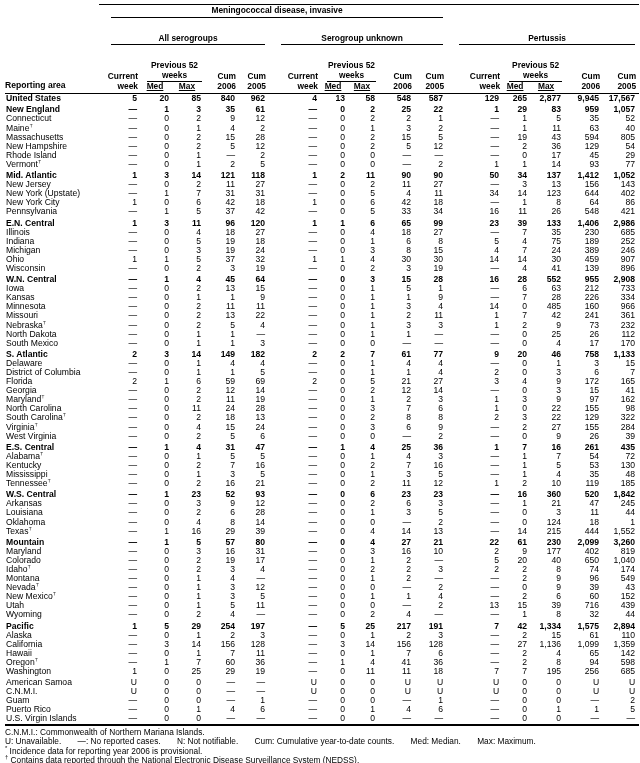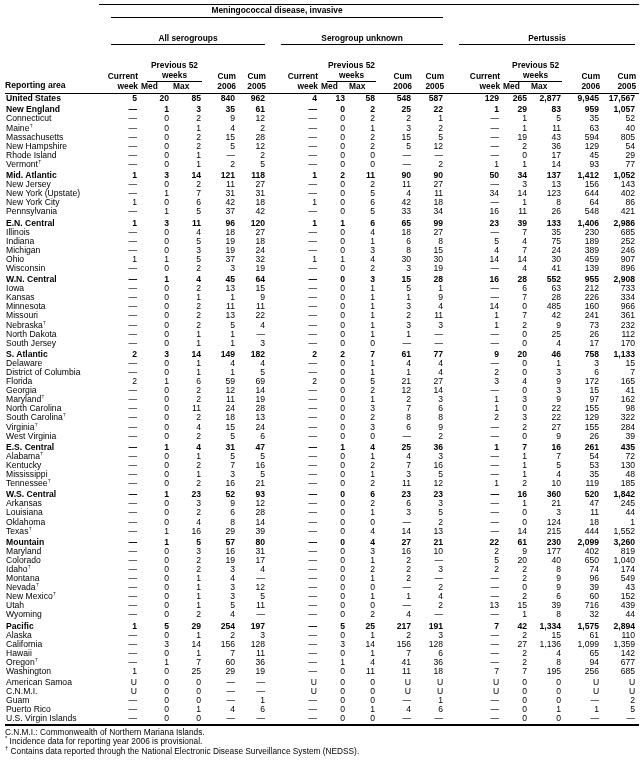--- a/index.html
+++ b/index.html
@@ -19,21 +19,21 @@
   th, td { padding:0; margin:0; }
 
   thead th { font-size:8.4px; font-weight:bold; line-height:1.15; vertical-align:bottom; }
   th.area-h { text-align:left; vertical-align:bottom; padding-bottom:2px; font-size:8.6px; }
   th.topline { border-top:1px solid #000; padding-top:1px; }
   .grp-rule { border-bottom:1px solid #000; margin:0 4px 16px 12px; padding-bottom:1px; text-align:center; white-space:nowrap; }
   th.cw  { text-align:right; padding-right:3px; padding-bottom:2px; }
   th.cum { text-align:right; padding-right:3px; padding-bottom:2px; }
   th.prev { vertical-align:bottom; }
   .prev-rule { border-bottom:1px solid #000; margin:0 3px 0 6px; text-align:center; }
-  th.mm { text-align:left; padding-right:4px; padding-bottom:2px; }
+  th.mm { text-align:center; padding-right:4px; padding-bottom:2px;text-decoration:underline; }
 
   tbody td { font-size:8.6px; line-height:9.1px; white-space:nowrap; }
   td.area { text-align:left; padding-left:1px; overflow:hidden; }
   td.num  { text-align:right; padding-right:4px; }
   tr.total td, tr.region td { font-weight:bold; }
   tr.gap td { padding-top:2px; }
 
   .footnotes { margin-top:2px; font-size:8.3px; line-height:9.5px; }
   .fn-abbr span { display:inline-block; margin-right:14px; }
   .fn-abbr span:last-child { margin-right:0; }
@@ -574,21 +574,21 @@
           <td class="num">1</td>
           <td class="num">1</td>
           <td class="num">—</td>
           <td class="num">—</td>
           <td class="num">0</td>
           <td class="num">25</td>
           <td class="num">26</td>
           <td class="num">112</td>
         </tr>
         <tr class="state">
-          <td class="area">South Jersey</td>
+          <td class="area">South Mexico</td>
           <td class="num">—</td>
           <td class="num">0</td>
           <td class="num">1</td>
           <td class="num">1</td>
           <td class="num">3</td>
           <td class="num">—</td>
           <td class="num">0</td>
           <td class="num">0</td>
           <td class="num">—</td>
           <td class="num">—</td>
@@ -1201,21 +1201,21 @@
           <td class="num">36</td>
           <td class="num">—</td>
           <td class="num">1</td>
           <td class="num">4</td>
           <td class="num">41</td>
           <td class="num">36</td>
           <td class="num">—</td>
           <td class="num">2</td>
           <td class="num">8</td>
           <td class="num">94</td>
-          <td class="num">677</td>
+          <td class="num">598</td>
         </tr>
         <tr class="state">
           <td class="area">Washington</td>
           <td class="num">1</td>
           <td class="num">0</td>
           <td class="num">25</td>
           <td class="num">29</td>
           <td class="num">19</td>
           <td class="num">—</td>
           <td class="num">0</td>
@@ -1316,17 +1316,25 @@
           <td class="num">0</td>
           <td class="num">0</td>
           <td class="num">—</td>
           <td class="num">—</td>
         </tr>
       </tbody>
   </table>
 
   <div class="footnotes">
     <div>C.N.M.I.: Commonwealth of Northern Mariana Islands.</div>
+    <div class="fn-abbr">
+      <span>U: Unavailable.</span>
+      <span>—: No reported cases.</span>
+      <span>N: Not notifiable.</span>
+      <span>Cum: Cumulative year-to-date counts.</span>
+      <span>Med: Median.</span>
+      <span>Max: Maximum.</span>
+    </div>
     <div><sup>*</sup> <span>Incidence data for reporting year 2006 is provisional.</span></div>
     <div><sup>†</sup> <span>Contains data reported through the National Electronic Disease Surveillance System (NEDSS).</span></div>
   </div>
 
 </div>
 
 </body></html>

